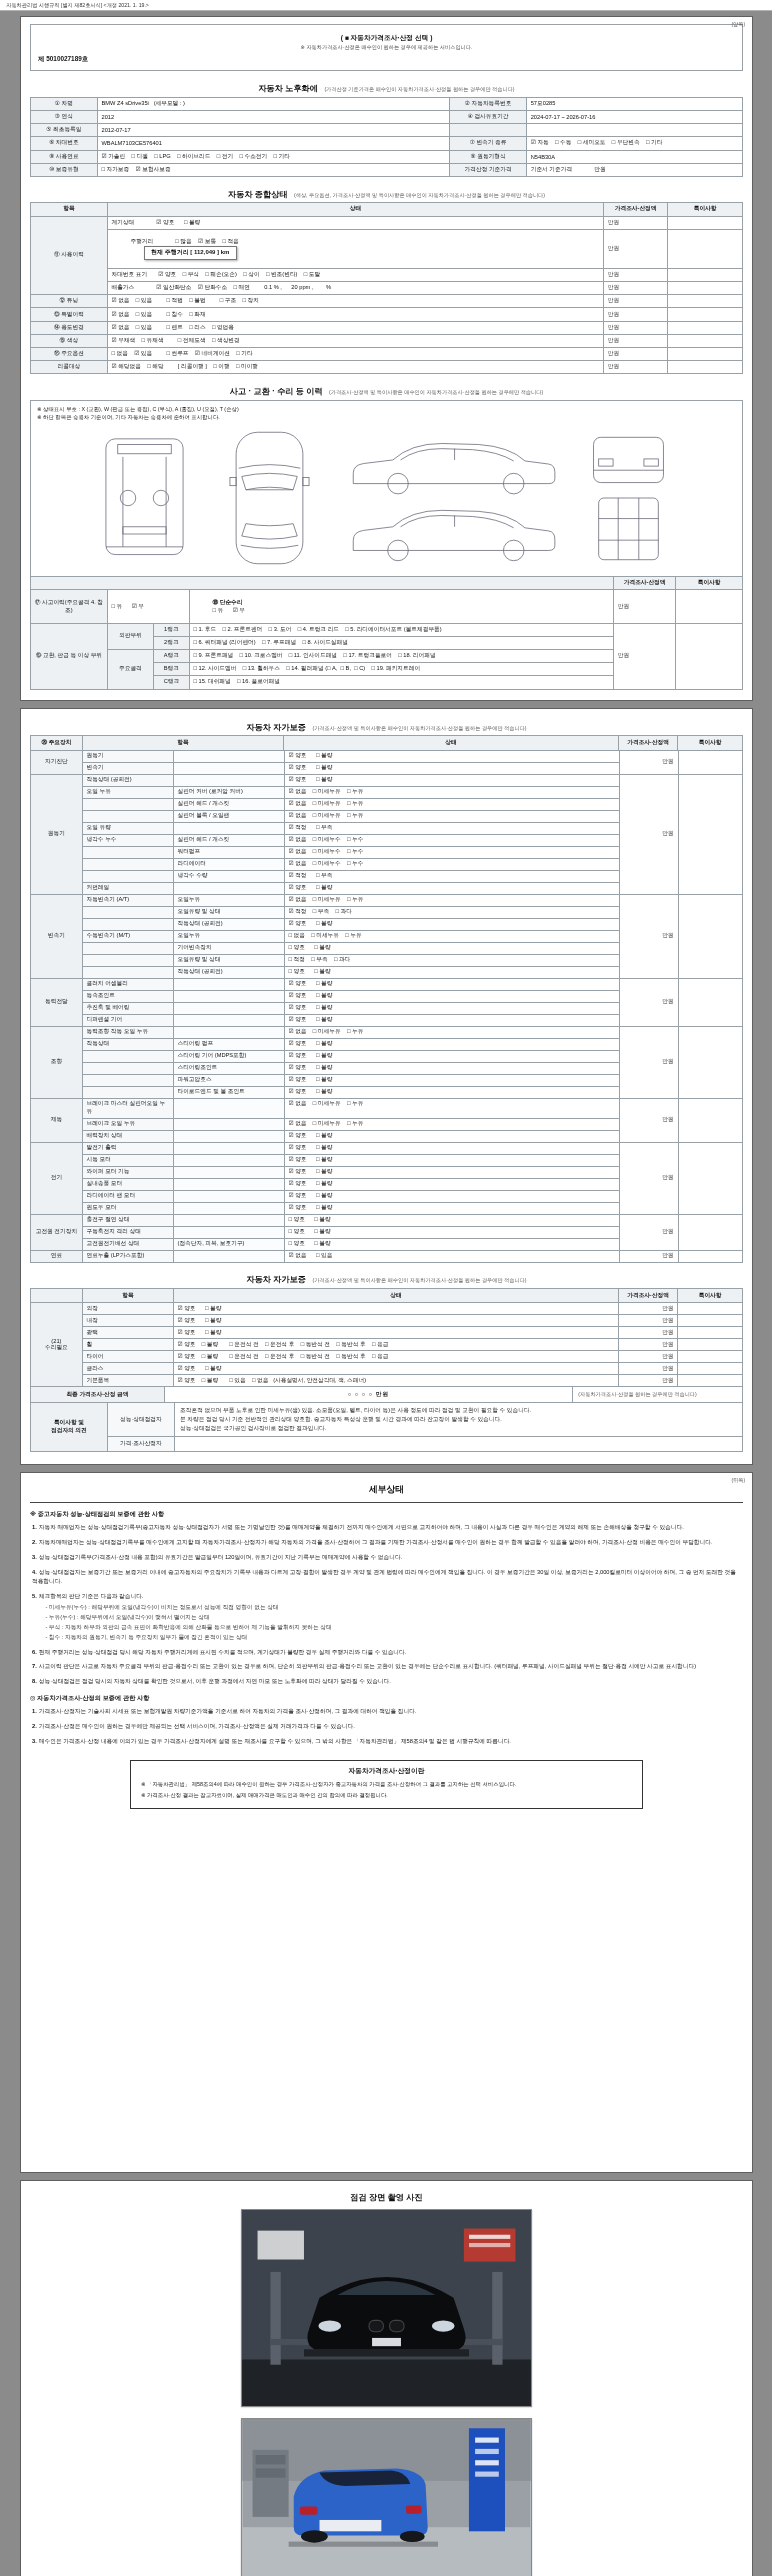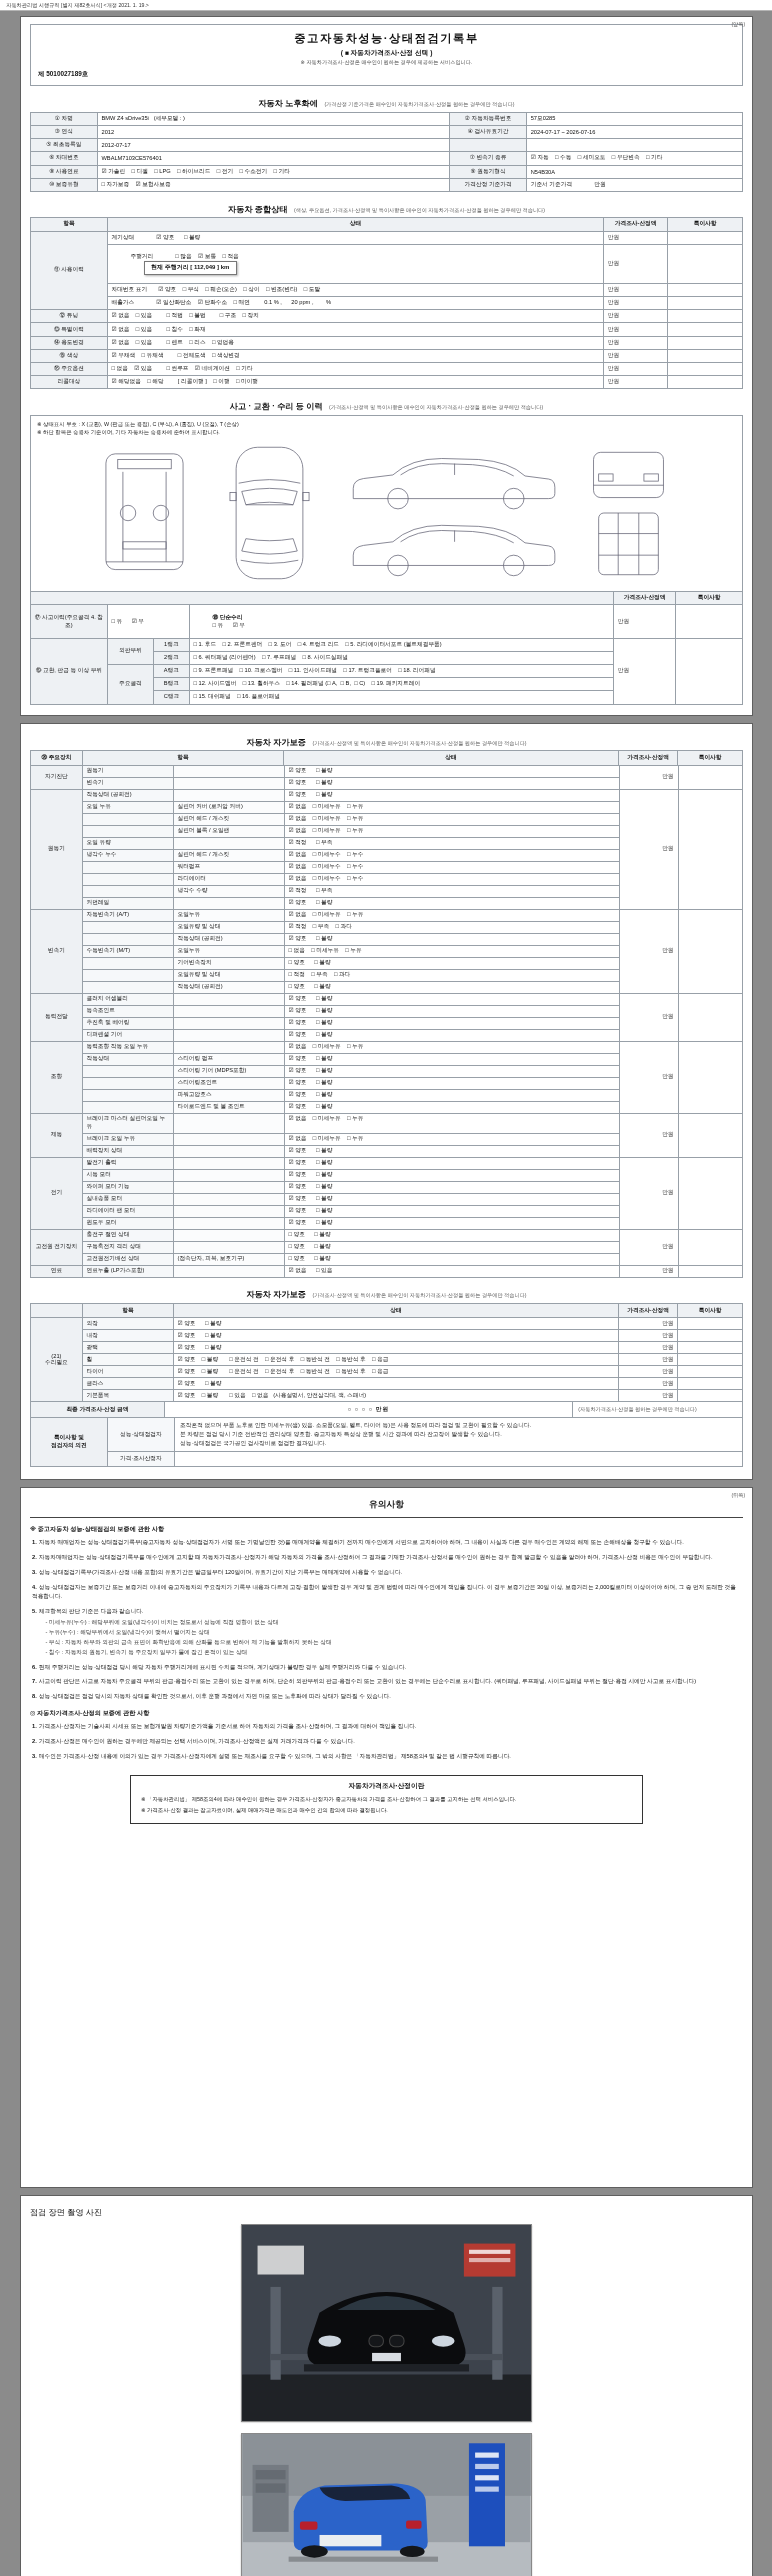--- a/index.html
+++ b/index.html
@@ -118,21 +118,21 @@
   .notice-title { text-align:center; font-size:8.8px; font-weight:bold; padding:4.1px 0 5.2px; border-bottom:1px solid #444; margin-bottom:7.2px; }
   .nh { font-weight:bold; font-size:6.2px; margin:7.2px 0 4.1px; }
   .nitem { margin:0 2.1px 5.2px; line-height:1.7; font-size:5.7px; }
   .nno { font-weight:bold; margin-right:2.1px; }
   .nsub { margin:1px 0 1px 13.4px; color:#333; line-height:1.6; }
   .nbox { border:1px solid #333; width:72%; margin:13.4px auto 5.2px; padding:6.2px 10.3px; text-align:center; }
   .nbox-title { font-weight:bold; font-size:6.7px; margin-bottom:4.1px; }
   .nbox-line { font-size:5.4px; color:#222; margin:2.1px 0; line-height:1.6; text-align:left; }
 
   
-  .photos-title { text-align:left; font-size:8.2px; font-weight:normal; padding:3.1px 0 6.2px; }
+  .photos-title { text-align:center; font-size:8.2px; font-weight:bold; padding:3.1px 0 6.2px; }
   .photo-stack { display:flex; flex-direction:column; align-items:center; gap:11.3px; }
   .photo { border:0.5px solid #888; box-shadow:0 0.5px 1.5px rgba(0,0,0,.3); line-height:0; }
 
   
   .sheet-1 { min-height:531px; }
   .sheet-2 { min-height:757px; }
   .sheet-3 { min-height:701px; }
   .sheet-4 { min-height:489px; }
 </style>
 </head>
@@ -141,21 +141,20 @@
 <div class="topstrip">
   <span>자동차관리법 시행규칙 [별지 제82호서식] &lt;개정 2021. 1. 19.&gt;</span>
 </div>
 
 <div class="wrap">
 
   <div class="sheet sheet-1">
     <span class="page-marker">(앞쪽)</span>
 
     <div class="doc-head">
-      <div class="doc-title">중고자동차성능·상태점검기록부</div>
       <div class="doc-sub">( ■ 자동차가격조사·산정 선택 )</div>
       <div class="doc-note">※ 자동차가격조사·산정은 매수인이 원하는 경우에 제공하는 서비스입니다.</div>
       <div class="doc-no">제 5010027189호</div>
     </div>
 
     <div class="sec-head">
       <span>자동차 노후화에</span>
       <span class="sub">(가격산정 기준가격은 매수인이 자동차가격조사·산정을 원하는 경우에만 적습니다)</span>
     </div>
     <table class="grid">
@@ -842,21 +841,21 @@
         <div class="orow second">
           <div class="or">가격·조사산정자</div>
           <div class="ot"></div>
         </div>
       </div>
     </div>
   </div>
 
   <div class="sheet sheet-3">
     <span class="page-marker">(뒤쪽)</span>
-    <div class="notice-title">유의사항</div>
+    <div class="notice-title">세부상태</div>
 
     <div class="nh">※ 중고자동차 성능·상태점검의 보증에 관한 사항</div>
     <div>
 
         <div class="nitem">
           <span class="nno">1.</span><span>자동차 매매업자는 성능·상태점검기록부(중고자동차 성능·상태점검자가 서명 또는 기명날인한 것)를 매매계약을 체결하기 전까지 매수인에게 서면으로 고지하여야 하며, 그 내용이 사실과 다른 경우 매수인은 계약의 해제 또는 손해배상을 청구할 수 있습니다.</span>
           <div>
             
           </div>
         </div>

